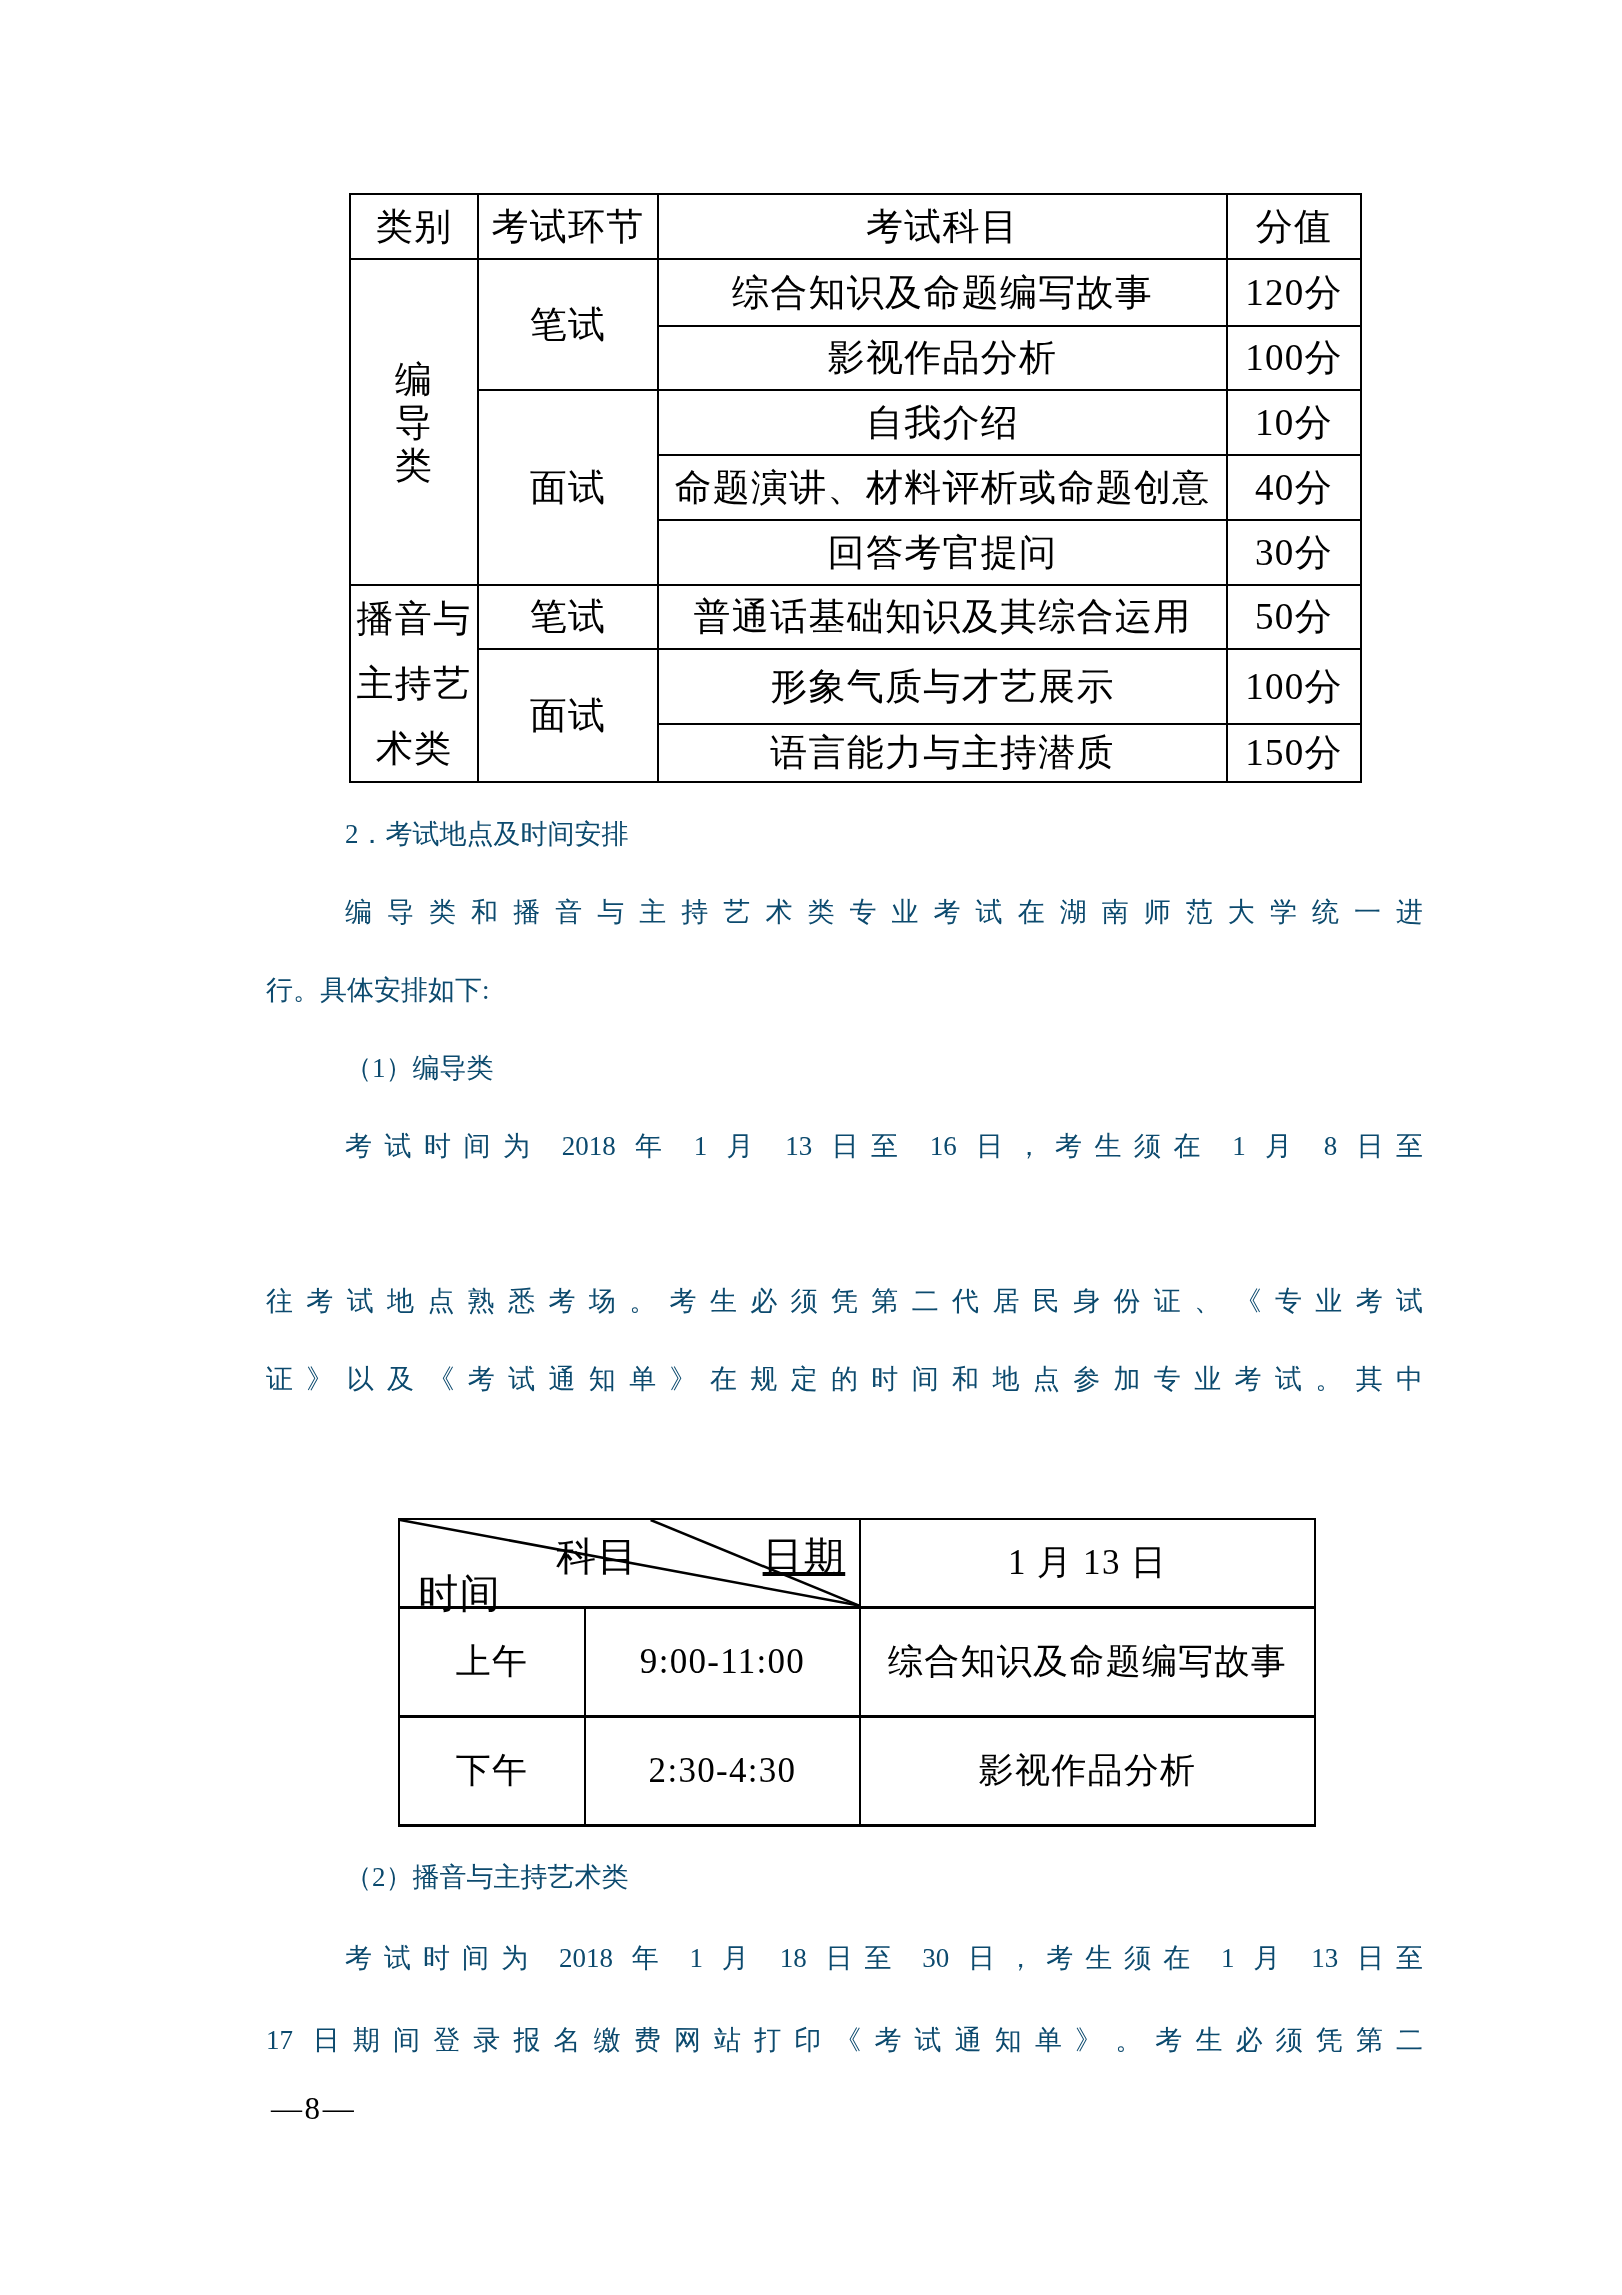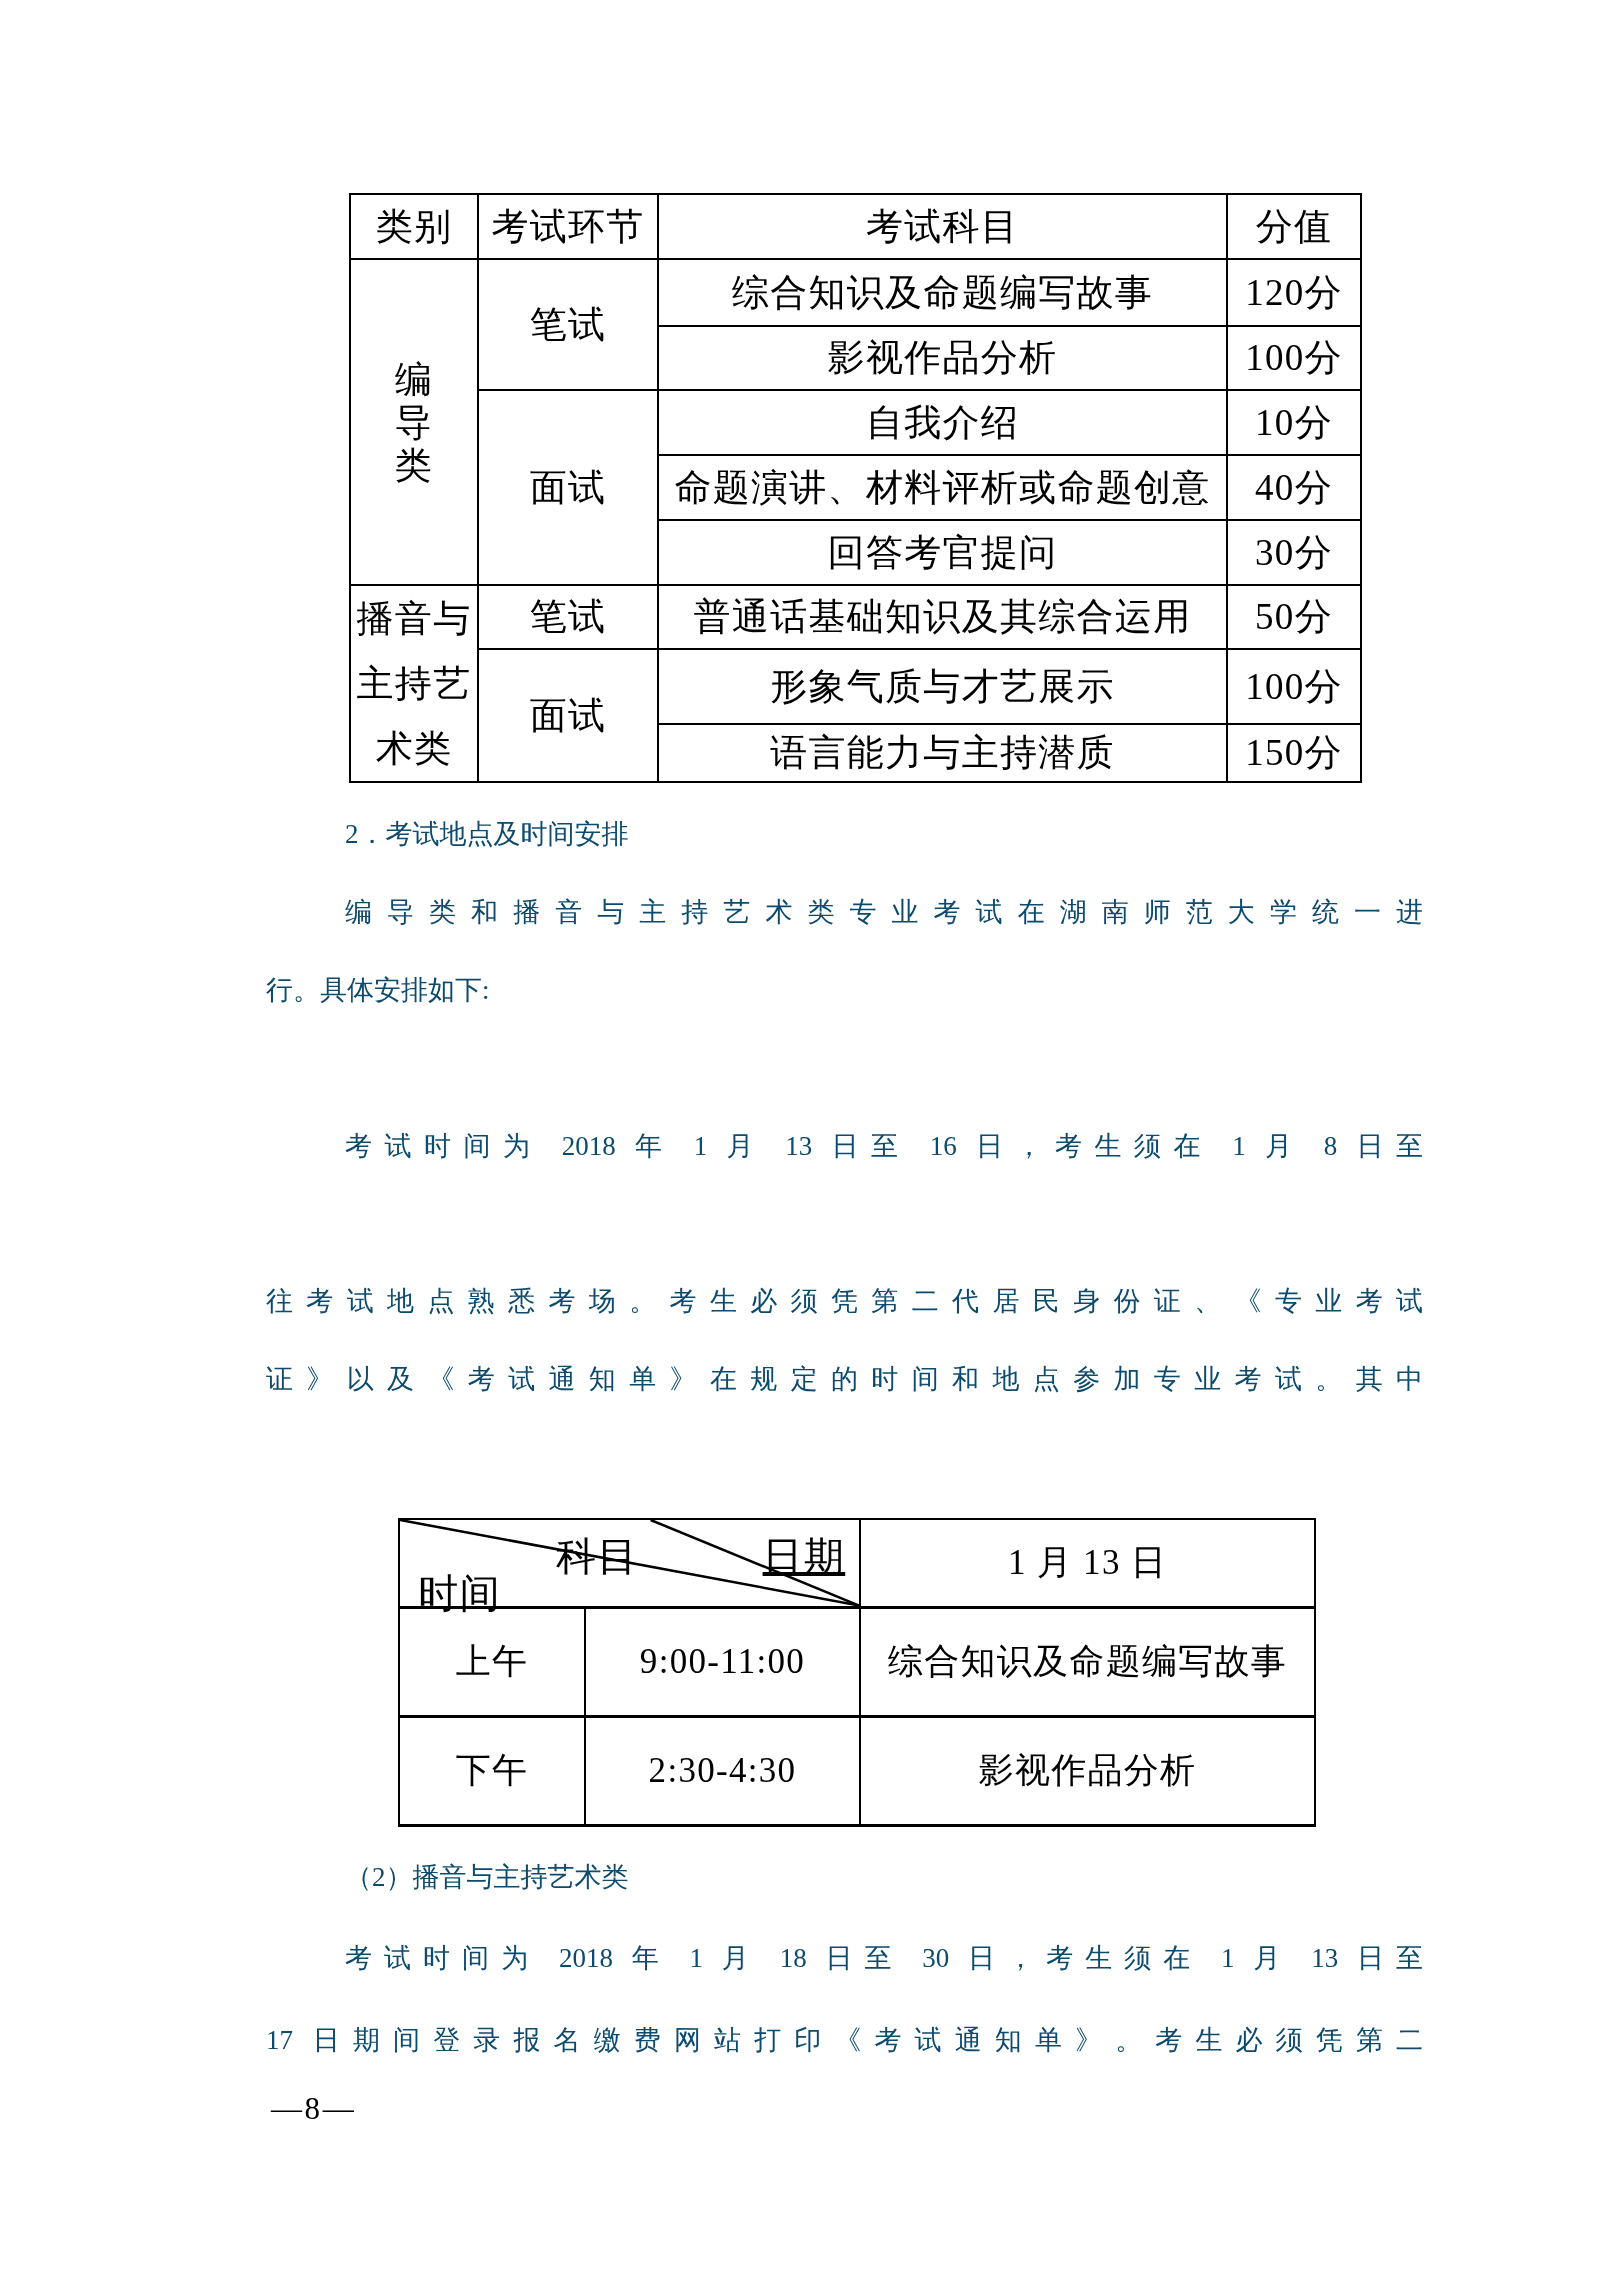--- a/index.html
+++ b/index.html
@@ -152,20 +152,21 @@
         <td>语言能力与主持潜质</td>
         <td class="score">150分</td>
       </tr>
     </tbody>
       </table>
   </div>
 
   <div class="tline indent" style="top:808px">2．考试地点及时间安排</div>
   <div class="tline indent fill" style="top:886px">编导类和播音与主持艺术类专业考试在湖南师范大学统一进</div>
   <div class="tline" style="top:964px">行。具体安排如下:</div>
+  <div class="tline indent" style="top:1042px">（1）编导类</div>
   <div class="tline indent fill" style="top:1120px">考试时间为 2018 年 1 月 13 日至 16 日，考生须在 1 月 8 日至</div>
   <div class="tline fill" style="top:1353px">证》以及《考试通知单》在规定的时间和地点参加专业考试。其中</div>
   <div class="tline fill" style="top:1275px">往考试地点熟悉考场。考生必须凭第二代居民身份证、《专业考试</div>
 
   <div class="t2wrap">
     <table class="t2">
       <colgroup>
         <col style="width:186px">
           <col style="width:275px">
           <col style="width:455px">

